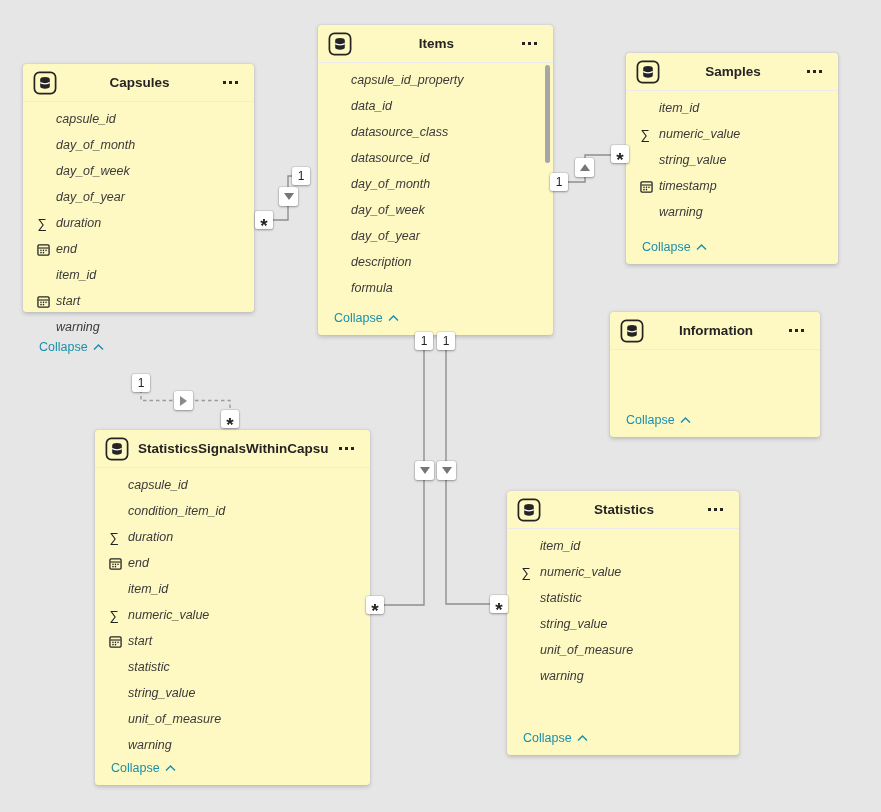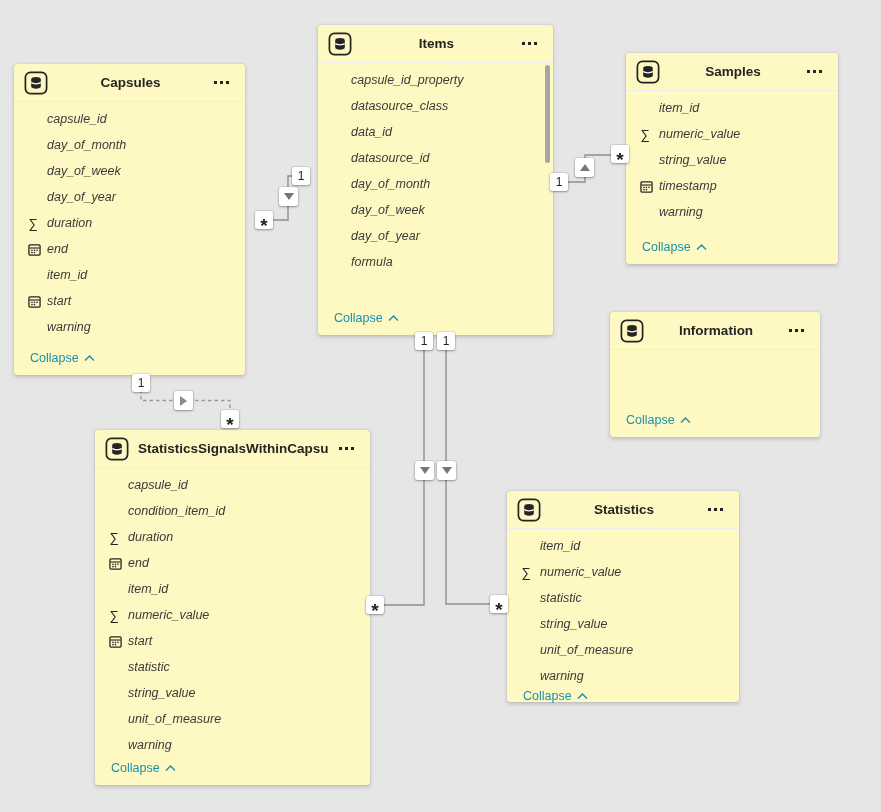--- a/index.html
+++ b/index.html
@@ -52,21 +52,21 @@
 <div id="canvas">
 
   <svg class="connectors" width="881" height="812">
     <path class="r-line" d="M301,176 H288 V220 H260"></path>
     <path class="r-line" d="M559,182 H585 V155 H618"></path>
     <path class="r-line" d="M424,342 V605 H373"></path>
     <path class="r-line" d="M446,342 V604 H496"></path>
     <path class="r-line dashed" d="M141,383 V400.5 H230 V417"></path>
   </svg>
 
-  <div class="entity-card" style="left:14px;top:64px;width:231px;height:311px">
+  <div class="entity-card" style="left:23px;top:64px;width:231px;height:248px">
       <div class="card-header">
         <span class="db-icon">
           <svg width="24" height="24" viewBox="0 0 24 24">
             <rect x="1.4" y="1.4" width="21.2" height="21.2" rx="5" fill="none" stroke="#252423" stroke-width="1.7"></rect>
             <path d="M7.2 8.2c0-1.3 2.1-2.1 4.8-2.1s4.8 0.8 4.8 2.1v7.4c0 1.3-2.1 2.1-4.8 2.1s-4.8-0.8-4.8-2.1z" fill="#252423"></path>
             <path d="M7.2 11.6c1 0.9 2.7 1.3 4.8 1.3s3.8-0.4 4.8-1.3" stroke="#fff" stroke-width="1.3" fill="none"></path>
           </svg>
         </span>
         <span class="card-title">Capsules</span>
         <span class="more-icon">
@@ -159,41 +159,45 @@
           <i></i>
         </span>
       </div>
       <div class="fields">
         <div class="field-row">
           <span class="f-icon"></span>
           <span class="f-name">capsule_id_property</span>
         </div>
         <div class="field-row">
           <span class="f-icon"></span>
+          <span class="f-name">data_id</span>
+        </div>
+        <div class="field-row">
+          <span class="f-icon"></span>
           <span class="f-name">datasource_class</span>
         </div>
         <div class="field-row">
           <span class="f-icon"></span>
-          <span class="f-name">data_id</span>
-        </div>
-        <div class="field-row">
-          <span class="f-icon"></span>
           <span class="f-name">datasource_id</span>
         </div>
         <div class="field-row">
           <span class="f-icon"></span>
           <span class="f-name">day_of_month</span>
         </div>
         <div class="field-row">
           <span class="f-icon"></span>
           <span class="f-name">day_of_week</span>
         </div>
         <div class="field-row">
           <span class="f-icon"></span>
           <span class="f-name">day_of_year</span>
+        </div>
+        <div class="field-row">
+          <span class="f-icon"></span>
+          <span class="f-name">description</span>
         </div>
         <div class="field-row">
           <span class="f-icon"></span>
           <span class="f-name">formula</span>
         </div>
       </div>
       <div class="collapse">
         <span class="collapse-label">Collapse</span>
         <span style="display:flex">
           <svg width="11" height="7" viewBox="0 0 11 7">
@@ -281,21 +285,21 @@
       <div class="collapse">
         <span class="collapse-label">Collapse</span>
         <span style="display:flex">
           <svg width="11" height="7" viewBox="0 0 11 7">
             <polyline points="1,5.6 5.5,1 10,5.6" fill="none" stroke="currentColor" stroke-width="1.4"></polyline>
           </svg>
         </span>
       </div>
     </div>
 
-  <div class="entity-card" style="left:507px;top:491px;width:232px;height:211px">
+  <div class="entity-card" style="left:507px;top:491px;width:232px;height:264px">
       <div class="card-header">
         <span class="db-icon">
           <svg width="24" height="24" viewBox="0 0 24 24">
             <rect x="1.4" y="1.4" width="21.2" height="21.2" rx="5" fill="none" stroke="#252423" stroke-width="1.7"></rect>
             <path d="M7.2 8.2c0-1.3 2.1-2.1 4.8-2.1s4.8 0.8 4.8 2.1v7.4c0 1.3-2.1 2.1-4.8 2.1s-4.8-0.8-4.8-2.1z" fill="#252423"></path>
             <path d="M7.2 11.6c1 0.9 2.7 1.3 4.8 1.3s3.8-0.4 4.8-1.3" stroke="#fff" stroke-width="1.3" fill="none"></path>
           </svg>
         </span>
         <span class="card-title">Statistics</span>
         <span class="more-icon">

